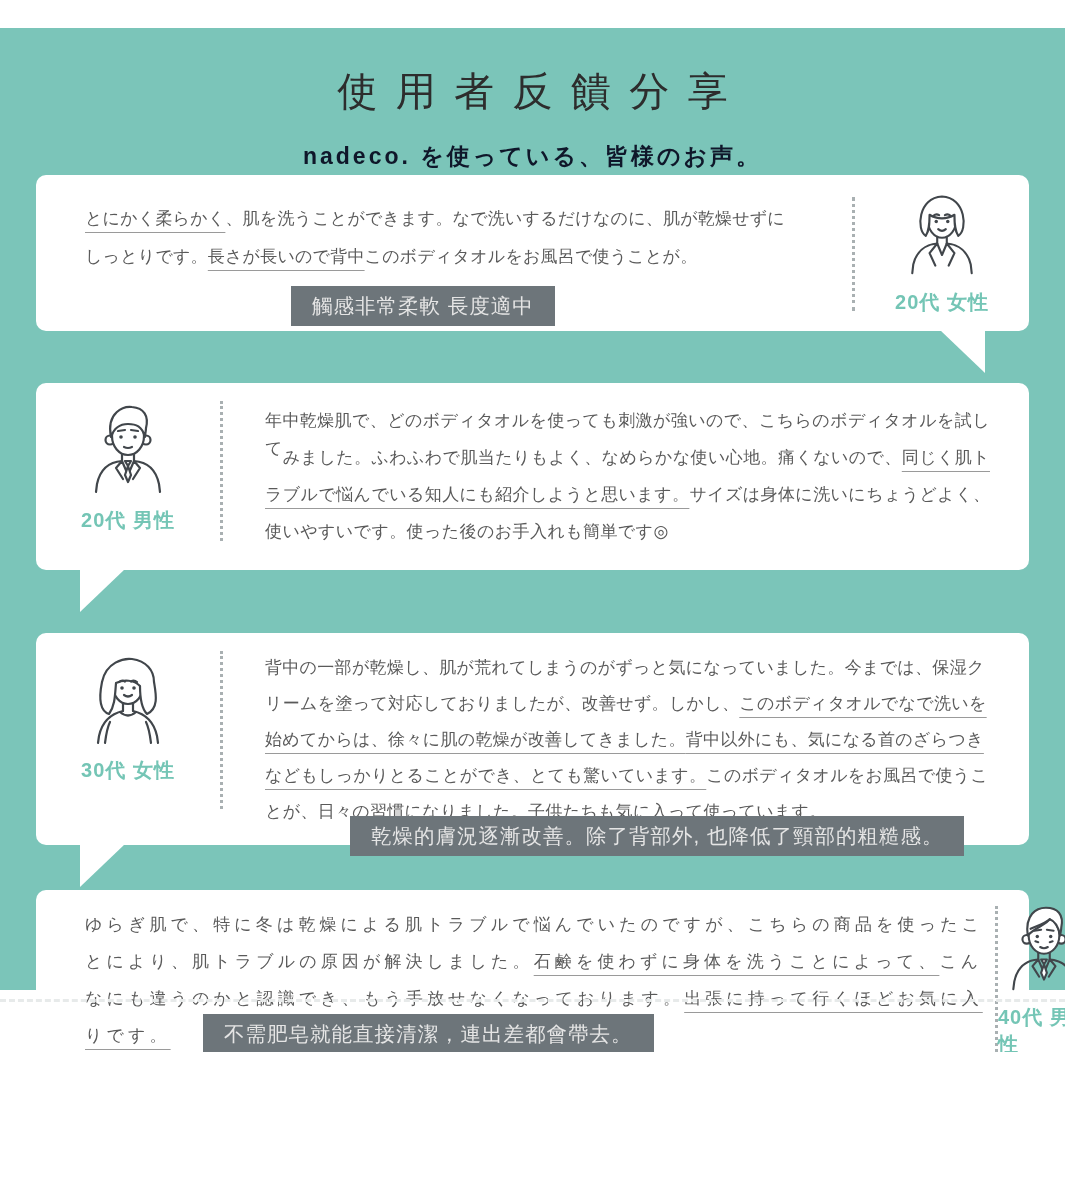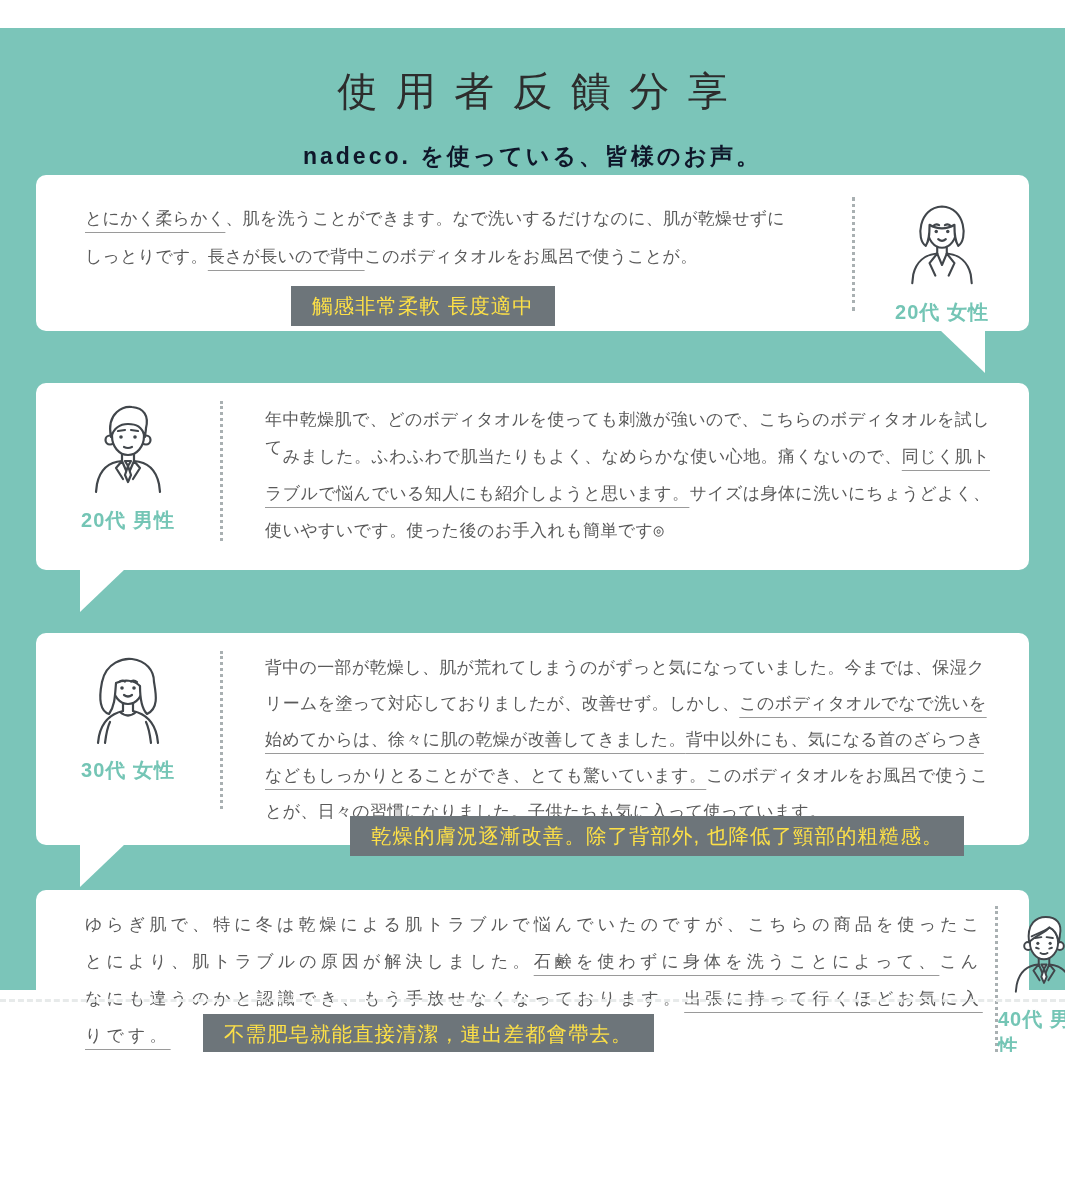--- a/index.html
+++ b/index.html
@@ -22,51 +22,51 @@
   .card { position:relative; background:#ffffff; border-radius:10px; }
   .card .row { display:flex; height:100%; }
 
   .c1 { height:156px; margin-bottom:52px; }
   .c2 { height:187px; margin-bottom:63px; }
   .c3 { height:212px; margin-bottom:45px; }
   .c4 { height:170px; }
 
   .text-col { flex:1; position:relative; }
   .tc1 { padding:25px 0 0 49px; }
-  .tc2 { padding:19px 0 0 42px;font-family:Liberation Mono, monospace; }
+  .tc2 { padding:19px 0 0 42px; }
   .tc3 { padding:17px 0 0 42px; }
   .tc4 { padding:16px 0 0 49px; }
 
   p.t { color:var(--body-text,#5a5a5a); font-size:17px; }
   .t1 { width:712px; line-height:38px; letter-spacing:.2px; }
   .t2 { width:728px; line-height:37px; letter-spacing:.4px; }
   .t3 { width:728px; line-height:36px; letter-spacing:.3px; }
   .t4 { width:910px; line-height:37px; letter-spacing:4.1px; }
 
   .u { text-decoration:underline; text-decoration-thickness:1px; text-underline-offset:8px; text-decoration-color:#9a9a9a; }
   .sup { position:relative; top:-9px; display:inline-block; }
 
   .tag {
-    background:var(--tag-background,#6d757a); color:#fde047;
+    background:var(--tag-background,#6d757a); color:#e5e5e5;
     font-size:20.5px; letter-spacing:1px; line-height:24px;
     padding:8px 21px; width:fit-content; white-space:nowrap;
   }
   .tag1 { margin:10px 0 0 206px; }
   .tag2 { position:absolute; left:365px; bottom:-17px; }
   .tag3 { position:absolute; left:298px; bottom:-11px;margin-left:16px; }
   .tag4 { position:relative; margin:-40px 0 0 118px; }
 
   .vdots { border-left:3px dotted #a9b0b2; width:0; }
   .vd1 { height:114px; margin-top:22px; }
   .vd2 { height:140px; margin-top:18px; }
   .vd3 { height:158px; margin-top:18px; }
   .vd4 { height:146px; margin-top:16px; }
 
   .avatar-col { display:flex; flex-direction:column; align-items:center; }
-  .ac-right { width:174px; padding-top:19px; }
+  .ac-right { width:174px; padding-top:9px; }
   .ac-left  { width:184px; padding-top:15px; }
   .avatar { display:block; }
   .persona { margin-top:9px; font-size:20px; font-weight:bold; letter-spacing:1px; color:var(--accent-teal,#74c5b5); }
 
   .tail { position:absolute; bottom:-42px; width:45px; height:43px; background:#ffffff; }
   .tail-r { right:44px; clip-path:polygon(0 0,100% 0,100% 100%); }
   .tail-l { left:44px;  clip-path:polygon(0 0,100% 0,0 100%); }
 
   .bottom-dashes { position:absolute; left:0; right:0; bottom:50px; border-top:3px dashed #e7eaea; }
 

